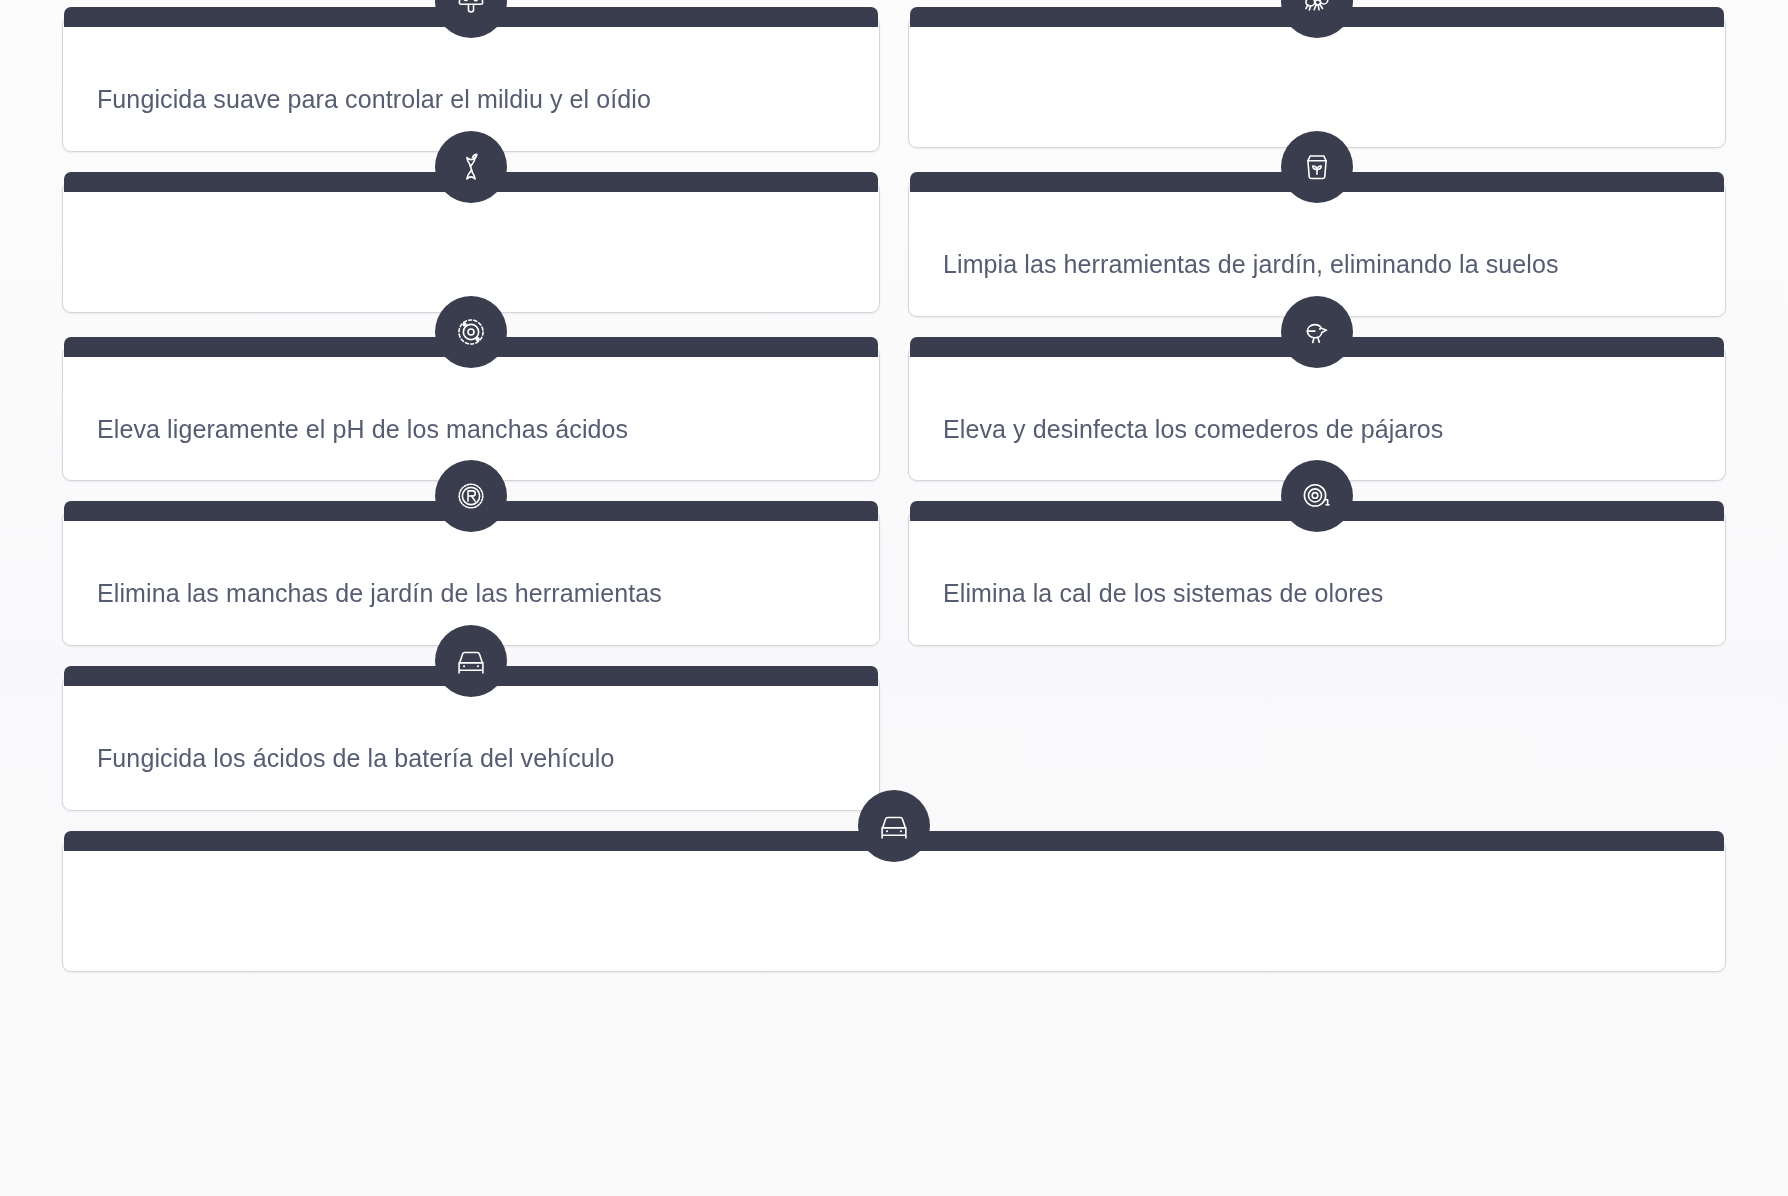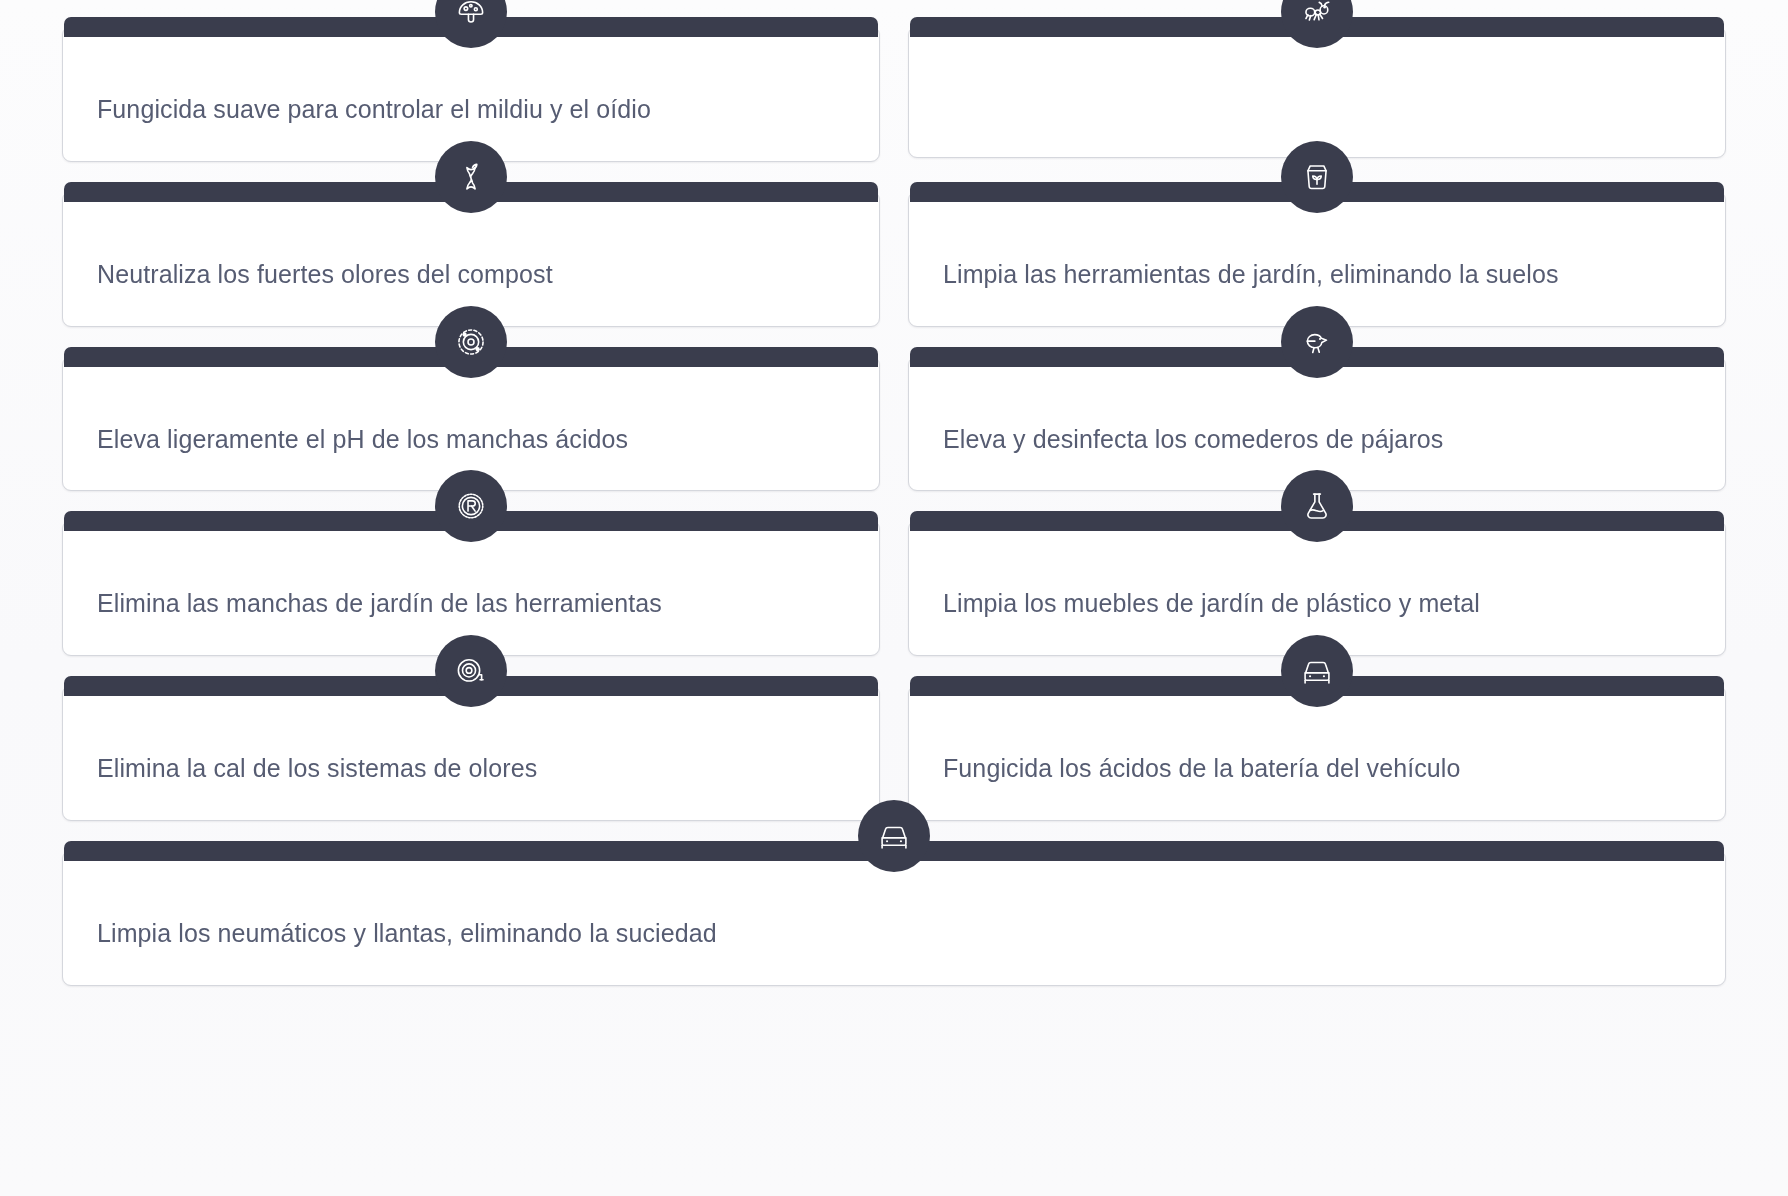--- a/index.html
+++ b/index.html
@@ -13,21 +13,21 @@
     font-family: "Liberation Sans", "DejaVu Sans", sans-serif;
   }
   body {
     overflow: hidden;
   }
 
   .page {
     width: 1788px;
     min-height: 1196px;
     background: linear-gradient(180deg, #fcfcfd 0%, #f9f9fb 55%, #fafafb 100%);
-    padding: 26px 62px 40px 62px;
+    padding: 16px 62px 40px 62px;
   }
 
   .grid {
     display: grid;
     grid-template-columns: 1fr 1fr;
     column-gap: 28px;
     row-gap: 29px;
   }
 
   .cell {
@@ -147,21 +147,20 @@
       </div>
       <div class="cell">
         <div class="card">
           <div class="topbar"></div>
           <div class="badge">
     <svg viewBox="0 0 24 24">
       <path d="M9.1 5.4c.9.9 1.9 1.4 2.9 1.4s2-.5 2.9-1.4c-.3 2-.9 3.3-1.8 4.2-1.2 1.1-1.6 2.2-1.1 3.3.5 1.1.9 2.2 1.1 3.3.9.9 1.5 2.2 1.8 4.2-.9-.9-1.9-1.4-2.9-1.4s-2 .5-2.9 1.4c.3-2 .9-3.3 1.8-4.2 1.2-1.1 1.6-2.2 1.1-3.3-.5-1.1-.9-2.2-1.1-3.3-.9-.9-1.5-2.2-1.8-4.2z"></path>
       <path d="M13.1 5.2c.6-1.3 1.6-2 3-2.1-.1 1.5-.8 2.5-2.1 3"></path>
     </svg>
           </div>
-          <div class="card-text">Neutraliza los fuertes olores del compost</div>
         </div>
       </div>
       <div class="cell">
         <div class="card">
           <div class="topbar"></div>
           <div class="badge">
     <svg viewBox="0 0 24 24">
       <path d="M5.6 7.6h12.8l-.9 11.1c-.1.8-.7 1.4-1.5 1.4H8c-.8 0-1.4-.6-1.5-1.4z"></path>
       <path d="M5.6 7.6 7.2 4.2h9.6l1.6 3.4"></path>
       <path d="M12 17.1v-3.6"></path>
@@ -207,33 +206,20 @@
           <div class="topbar"></div>
           <div class="badge">
     <svg viewBox="0 0 24 24">
       <circle cx="12" cy="12" r="8.3" stroke-dasharray="1.7 1.5"></circle>
       <circle cx="12" cy="12" r="6.1"></circle>
       <path d="M9.9 15.6V8.4h3.1c1.2 0 2 .7 2 1.8s-.8 1.8-2 1.8H9.9"></path>
       <path d="M12.4 12l2.5 3.6"></path>
     </svg>
           </div>
           <div class="card-text">Elimina las manchas de jardín de las herramientas</div>
-        </div>
-      </div>
-      <div class="cell">
-        <div class="card">
-          <div class="topbar"></div>
-          <div class="badge">
-    <svg viewBox="0 0 24 24">
-      <path d="M9.6 3.6h4.8"></path>
-      <path d="M10.5 3.6v5.5L5.9 17c-.9 1.6.2 3.5 2 3.5h8.2c1.8 0 2.9-1.9 2-3.5l-4.6-7.9V3.6"></path>
-      <path d="M6.9 15.2c1.9-1.1 3.4-.4 5 .2 1.5.6 2.9.9 4.4-.1"></path>
-    </svg>
-          </div>
-          <div class="card-text">Limpia los muebles de jardín de plástico y metal</div>
         </div>
       </div>
       <div class="cell">
         <div class="card">
           <div class="topbar"></div>
           <div class="badge">
     <svg viewBox="0 0 24 24">
       <circle cx="10.6" cy="11.6" r="7.5"></circle>
       <circle cx="10.6" cy="11.6" r="4.6"></circle>
       <circle cx="10.6" cy="11.6" r="2"></circle>
@@ -266,17 +252,16 @@
           <div class="badge">
     <svg viewBox="0 0 24 24">
       <path d="M4 13.3 6 7.2c.2-.7.9-1.2 1.7-1.2h8.6c.8 0 1.5.5 1.7 1.2l2 6.1"></path>
       <path d="M3.6 13.3h16.8v4.1c0 .6-.5 1.1-1.1 1.1H4.7c-.6 0-1.1-.5-1.1-1.1z"></path>
       <path d="M3.6 18.5v1.9"></path>
       <path d="M20.4 18.5v1.9"></path>
       <circle cx="7.1" cy="15.7" r=".75" class="fillw"></circle>
       <circle cx="16.9" cy="15.7" r=".75" class="fillw"></circle>
     </svg>
           </div>
-          <div class="card-text">Limpia los neumáticos y llantas, eliminando la suciedad</div>
         </div>
       </div>
     </div>
 </div>
 
 </body></html>

